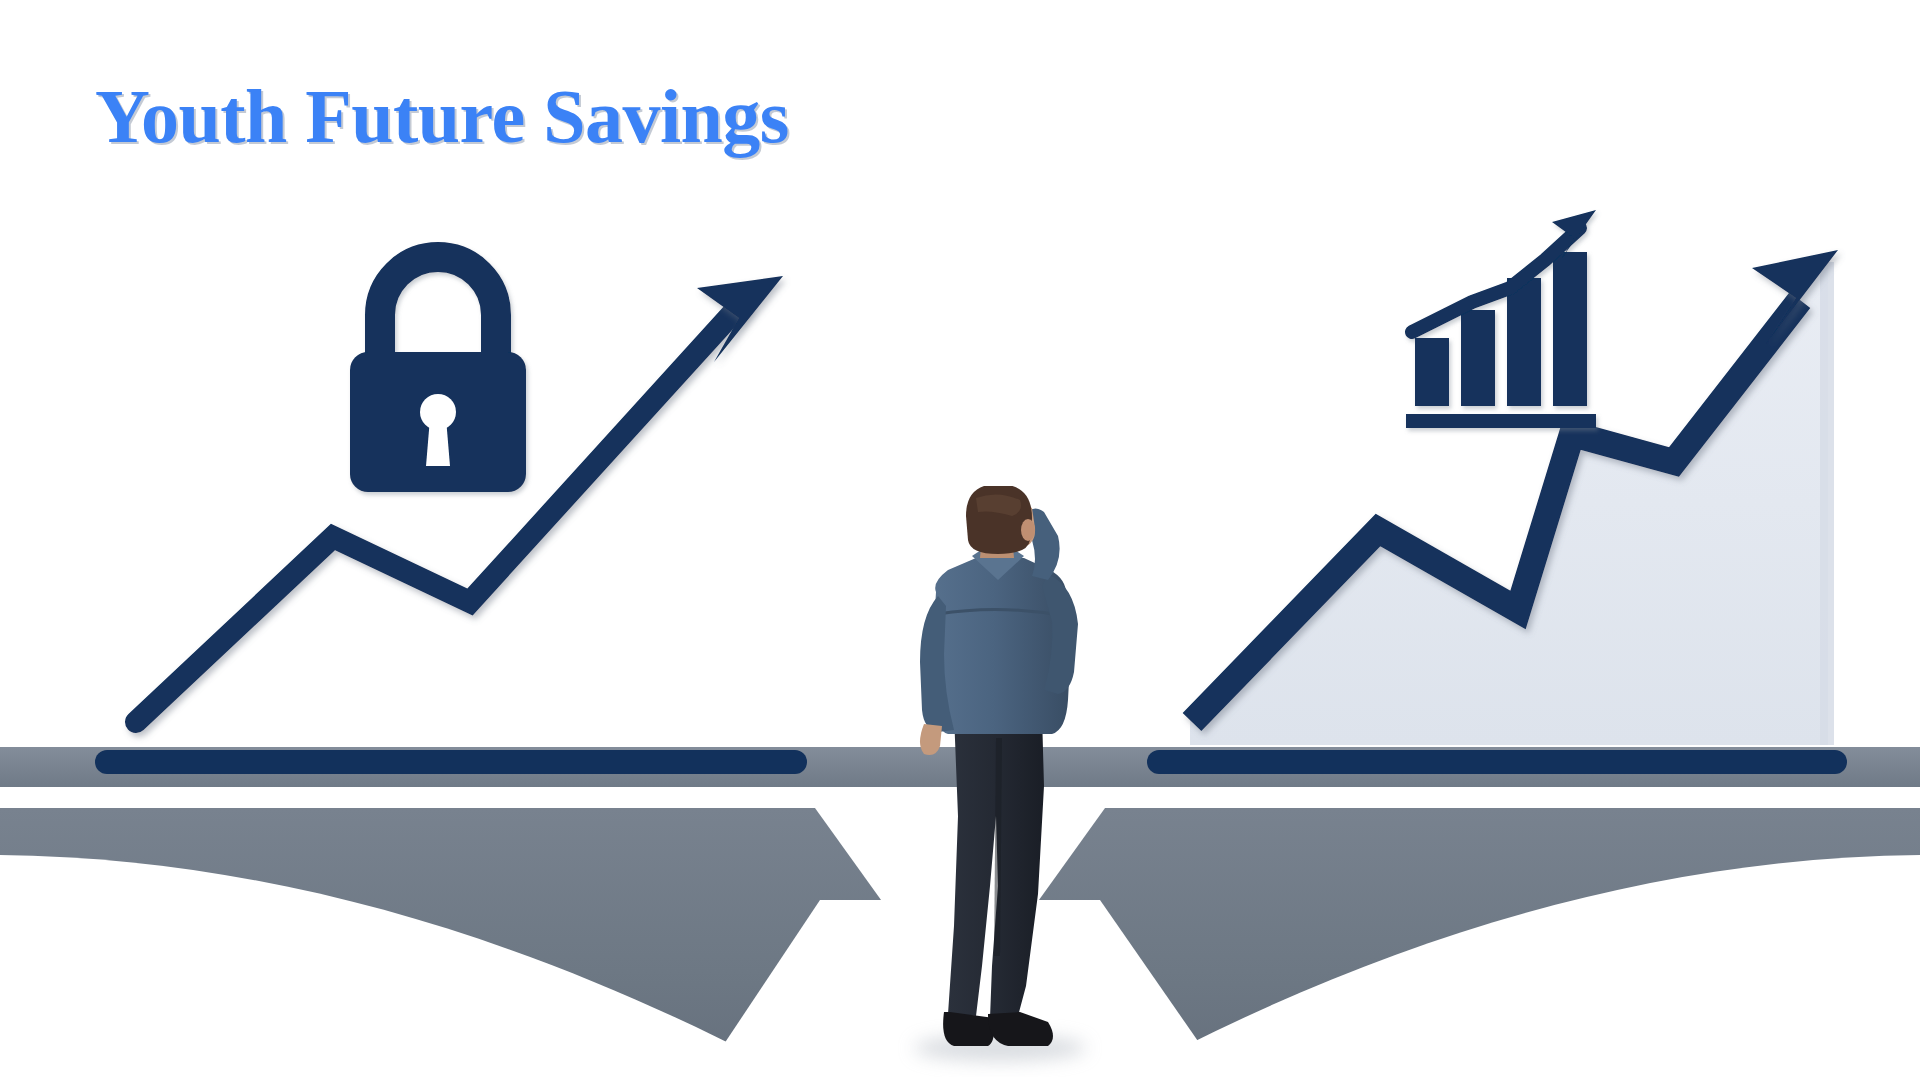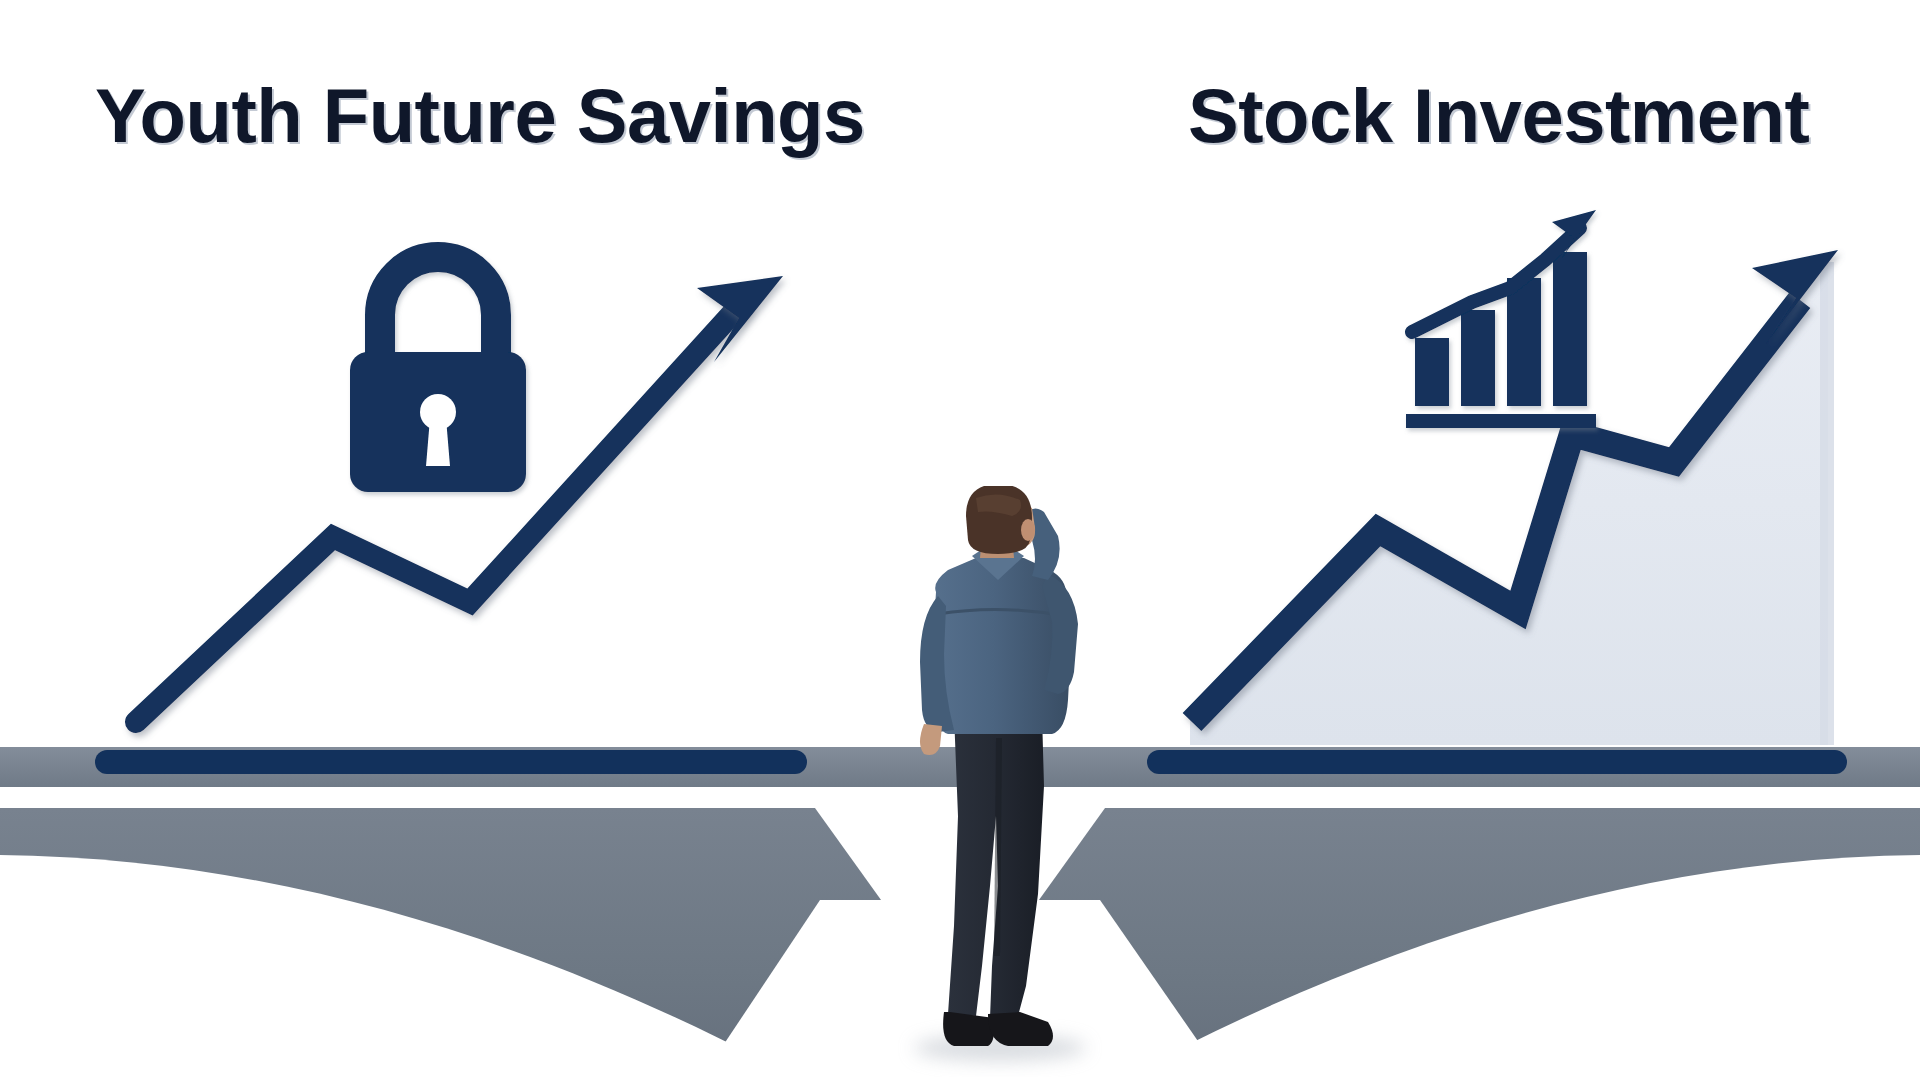--- a/index.html
+++ b/index.html
@@ -14,24 +14,25 @@
     overflow:hidden;
     background:#ffffff;
   }
 
   
   .heading{
     position:absolute;
     font-weight:bold;
     letter-spacing:-0.5px;
     white-space:nowrap;
-    color:#0f172a;
+    color:#3b82f6;
     text-shadow:2px 2px 0 rgba(20,45,85,.25);
     font-size:76px;
     line-height:1;
+    font-family:Liberation Serif, serif;
   }
   #title-left{ left:95px;  top:78px; }
   #title-right{ left:1188px; top:78px; }
 
   
   #scene{
     position:absolute;
     left:0; top:0;
     width:1920px; height:1080px;
     display:block;
@@ -146,21 +147,20 @@
 
       <g>
         <path d="M 0 808 L 700 808 L 880 1012 L 640 1080 L 0 1080 Z" fill="none"></path>
       </g>
 
       <ellipse cx="1000" cy="1048" rx="86" ry="13" fill="#b9bfc7" opacity="0.55" filter="url(#footshadow)"></ellipse>
     </g>
   </svg>
 
   <div class="heading" id="title-left">Youth Future Savings</div>
-  <div class="heading" id="title-right">Stock Investment</div>
 
   <div id="person">
     <svg viewBox="0 0 220 570">
       <defs>
         <linearGradient id="shirtG" x1="0" y1="0" x2="1" y2="0">
           <stop offset="0%" stop-color="#56708d"></stop>
           <stop offset="45%" stop-color="#4b6480"></stop>
           <stop offset="100%" stop-color="#394d64"></stop>
         </linearGradient>
         <linearGradient id="jeanG" x1="0" y1="0" x2="1" y2="0">

